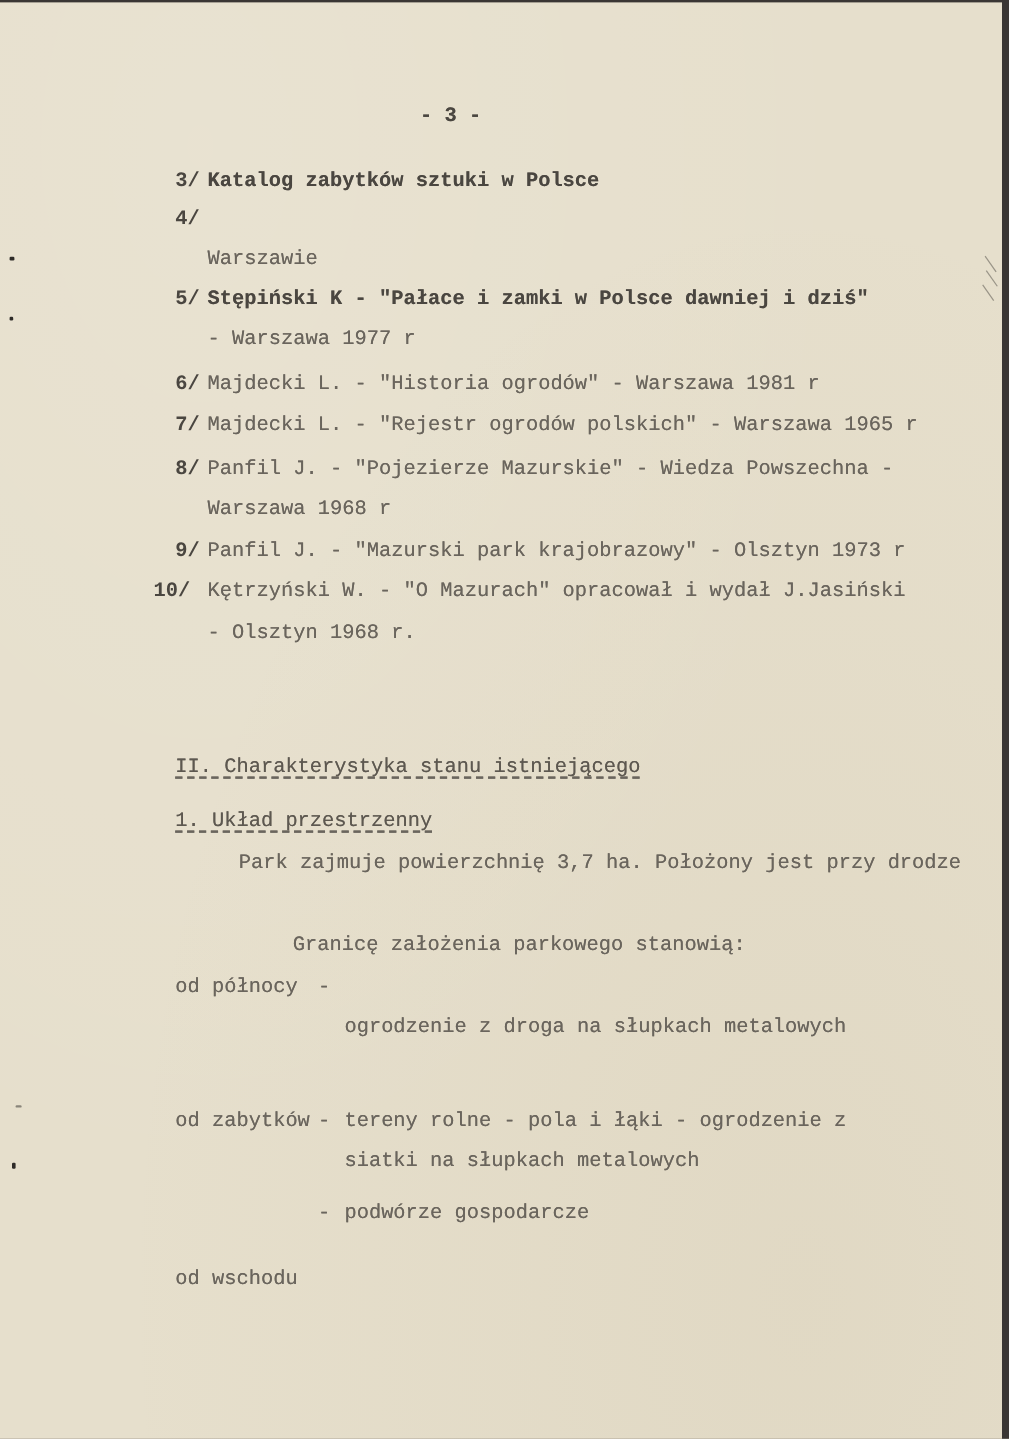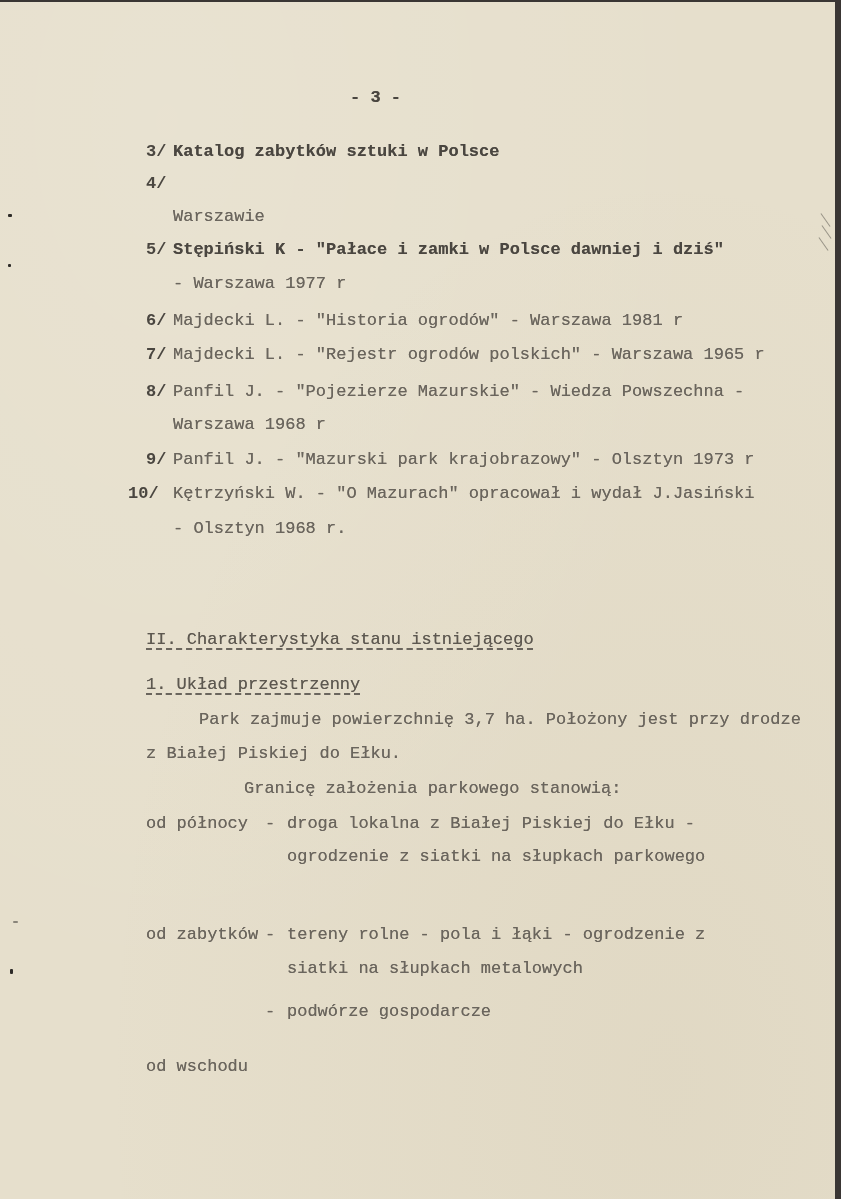--- a/index.html
+++ b/index.html
@@ -99,28 +99,26 @@
   <div class="line light" style="left:173px; top:448px;">Panfil J. - "Mazurski park krajobrazowy" - Olsztyn 1973 r</div>
 
   <div class="num" style="left:128px; top:482px;">10/</div>
   <div class="line light" style="left:173px; top:482px;">Kętrzyński W. - "O Mazurach" opracował i wydał J.Jasiński</div>
   <div class="line light" style="left:173px; top:517px;">- Olsztyn 1968 r.</div>
 
   <div class="line u" style="left:146px; top:628px;">II. Charakterystyka stanu istniejącego</div>
   <div class="line u" style="left:146px; top:673px;">1. Układ przestrzenny</div>
 
   <div class="line light" style="left:199px; top:708px;">Park zajmuje powierzchnię 3,7 ha. Położony jest przy drodze</div>
-  <div class="line light" style="left:146px; top:742px;">z Białej Piskiej do Ełku.</div>
 
   <div class="line light" style="left:199px; top:777px;margin-left:45px;">Granicę założenia parkowego stanowią:</div>
 
   <div class="line light" style="left:146px; top:812px;">od północy</div>
   <div class="line light" style="left:265px; top:812px;">-</div>
-  <div class="line light" style="left:287px; top:812px;">droga lokalna z Białej Piskiej do Ełku -</div>
-  <div class="line light" style="left:287px; top:845px;">ogrodzenie z siatki na słupkach parkowego</div>
+  <div class="line light" style="left:287px; top:845px;">ogrodzenie z droga na słupkach metalowych</div>
 
   <div class="line light" style="left:146px; top:923px;">od zabytków</div>
   <div class="line light" style="left:265px; top:923px;">-</div>
   <div class="line light" style="left:287px; top:923px;">tereny rolne - pola i łąki - ogrodzenie z</div>
   <div class="line light" style="left:287px; top:957px;">siatki na słupkach metalowych</div>
 
   <div class="line light" style="left:146px; top:1055px;">od wschodu</div>
   <div class="line light" style="left:265px; top:1000px;">-</div>
   <div class="line light" style="left:287px; top:1000px;">podwórze gospodarcze</div>
 

